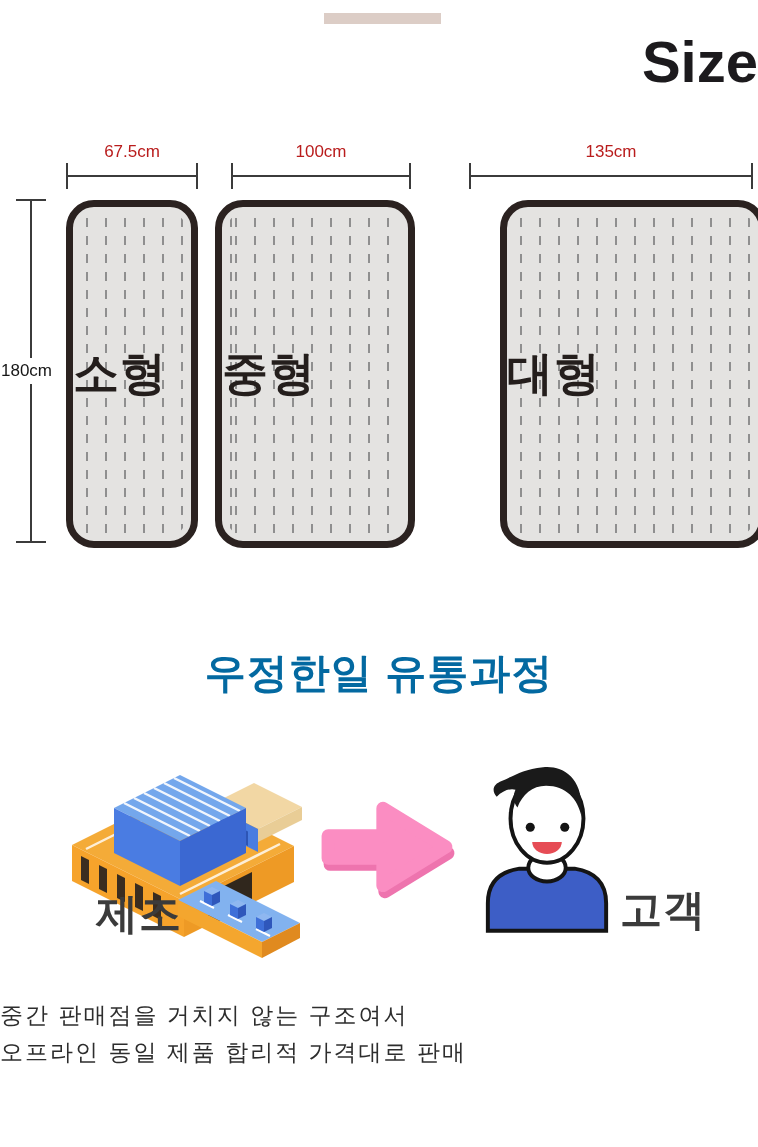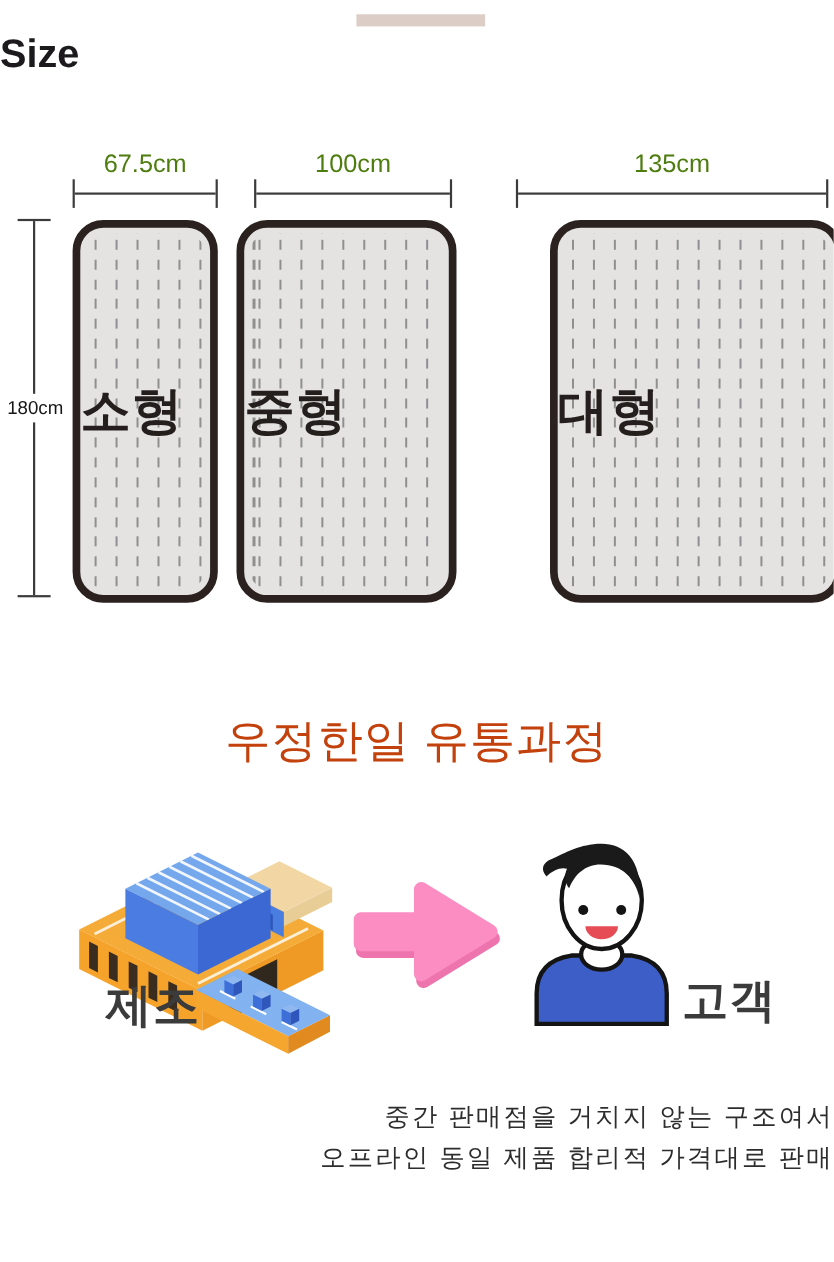--- a/index.html
+++ b/index.html
@@ -9,38 +9,38 @@
     position:relative; width:758px; height:1147px; margin:0 auto;
     background:#ffffff; overflow:hidden;
   }
 
   
   .accent-bar {
     position:absolute; left:324px; top:13px; width:117px; height:11px;
     background:#dccdc6;
   }
   .size-title {
-    position:absolute; left:0; right:0; top:28px; text-align:left;
-    font-size:36px; font-weight:800; color:#1c1a1d; letter-spacing:0px;
+    position:absolute; left:0; right:0; top:28px; text-align:right;
+    font-size:58px; font-weight:800; color:#1c1a1d; letter-spacing:0px;
   }
 
   .dim-h { position:absolute; top:163px; height:26px;
            border-left:2px solid #3b3b3b; border-right:2px solid #3b3b3b; }
   .dim-h .bar { position:absolute; left:0; right:0; top:12px; border-top:2px solid #3b3b3b; }
   .dim-h .lbl { position:absolute; left:-20px; right:-20px; bottom:27px; text-align:center;
-                font-size:23px; color:#4d7c0f; }
+                font-size:17px; color:#b91c1c; }
   .dim-small { left:66px;  width:132px; }
   .dim-medium{ left:231px; width:180px; }
   .dim-large { left:469px; width:284px; }
 
   .dim-v { position:absolute; left:16px; top:199px; width:30px; height:344px;
            border-top:2px solid #3b3b3b; border-bottom:2px solid #3b3b3b; }
   .dim-v .bar { position:absolute; top:0; bottom:0; left:14px; border-left:2px solid #3b3b3b; }
   .dim-v .lbl { position:absolute; left:-15px; width:62px; top:50%; transform:translateY(-50%);
-                text-align:center; font-size:17px; color:#161616; background:#ffffff; padding:3px 0; }
+                font-size:17px; color:#161616; background:#ffffff; padding:3px 0; }
 
   .mat { position:absolute; top:200px; height:348px;
          border:7px solid #2b2220; border-radius:28px; background:#e4e3e1;
          display:flex; align-items:center; justify-content:flex-start; }
   .mat-small  { left:66px;  width:132px; }
   .mat-medium { left:215px; width:200px; }
   .mat-large  { left:468px; width:266px;margin-left:32px; }
   .mat .pattern {
     position:absolute; inset:5px; border-radius:18px;
     background-color:#e4e3e1;
@@ -50,33 +50,33 @@
     background-position: 8px 6px, 8px 6px;
   }
   .mat .mat-label {
     position:relative; z-index:1; font-size:46px; font-weight:900;
     color:#241e1c; letter-spacing:1px;
   }
 
   
   .process-title {
     position:absolute; left:0; right:0; top:646px; text-align:center;
-    font-size:41px; font-weight:400; color:#c2410c; letter-spacing:1px;
+    font-size:41px; font-weight:700; color:#0369a1; letter-spacing:1px;
   }
   .factory-illustration { position:absolute; left:62px; top:748px; width:244px; height:212px; }
   .arrow-illustration   { position:absolute; left:316px; top:788px; width:142px; height:122px; }
   .customer-illustration{ position:absolute; left:478px; top:758px; width:138px; height:176px; }
   .step-label {
     position:absolute; font-size:42px; font-weight:900; color:#3b3b3b; letter-spacing:1px;
   }
   .label-manufacture { left:72px;  top:886px;margin-left:24px; }
   .label-customer    { left:620px; top:882px; }
 
   .process-desc {
-    position:absolute; left:0; right:0; top:997px; text-align:right;
+    position:absolute; left:0; right:0; top:997px; text-align:left;
     font-size:23px; color:#2d2d2d; letter-spacing:2px; line-height:37px;
   }
 </style>
 </head>
 <body>
 
 <div class="page">
 
   <div class="accent-bar"></div>
   <div class="size-title">Size</div>

